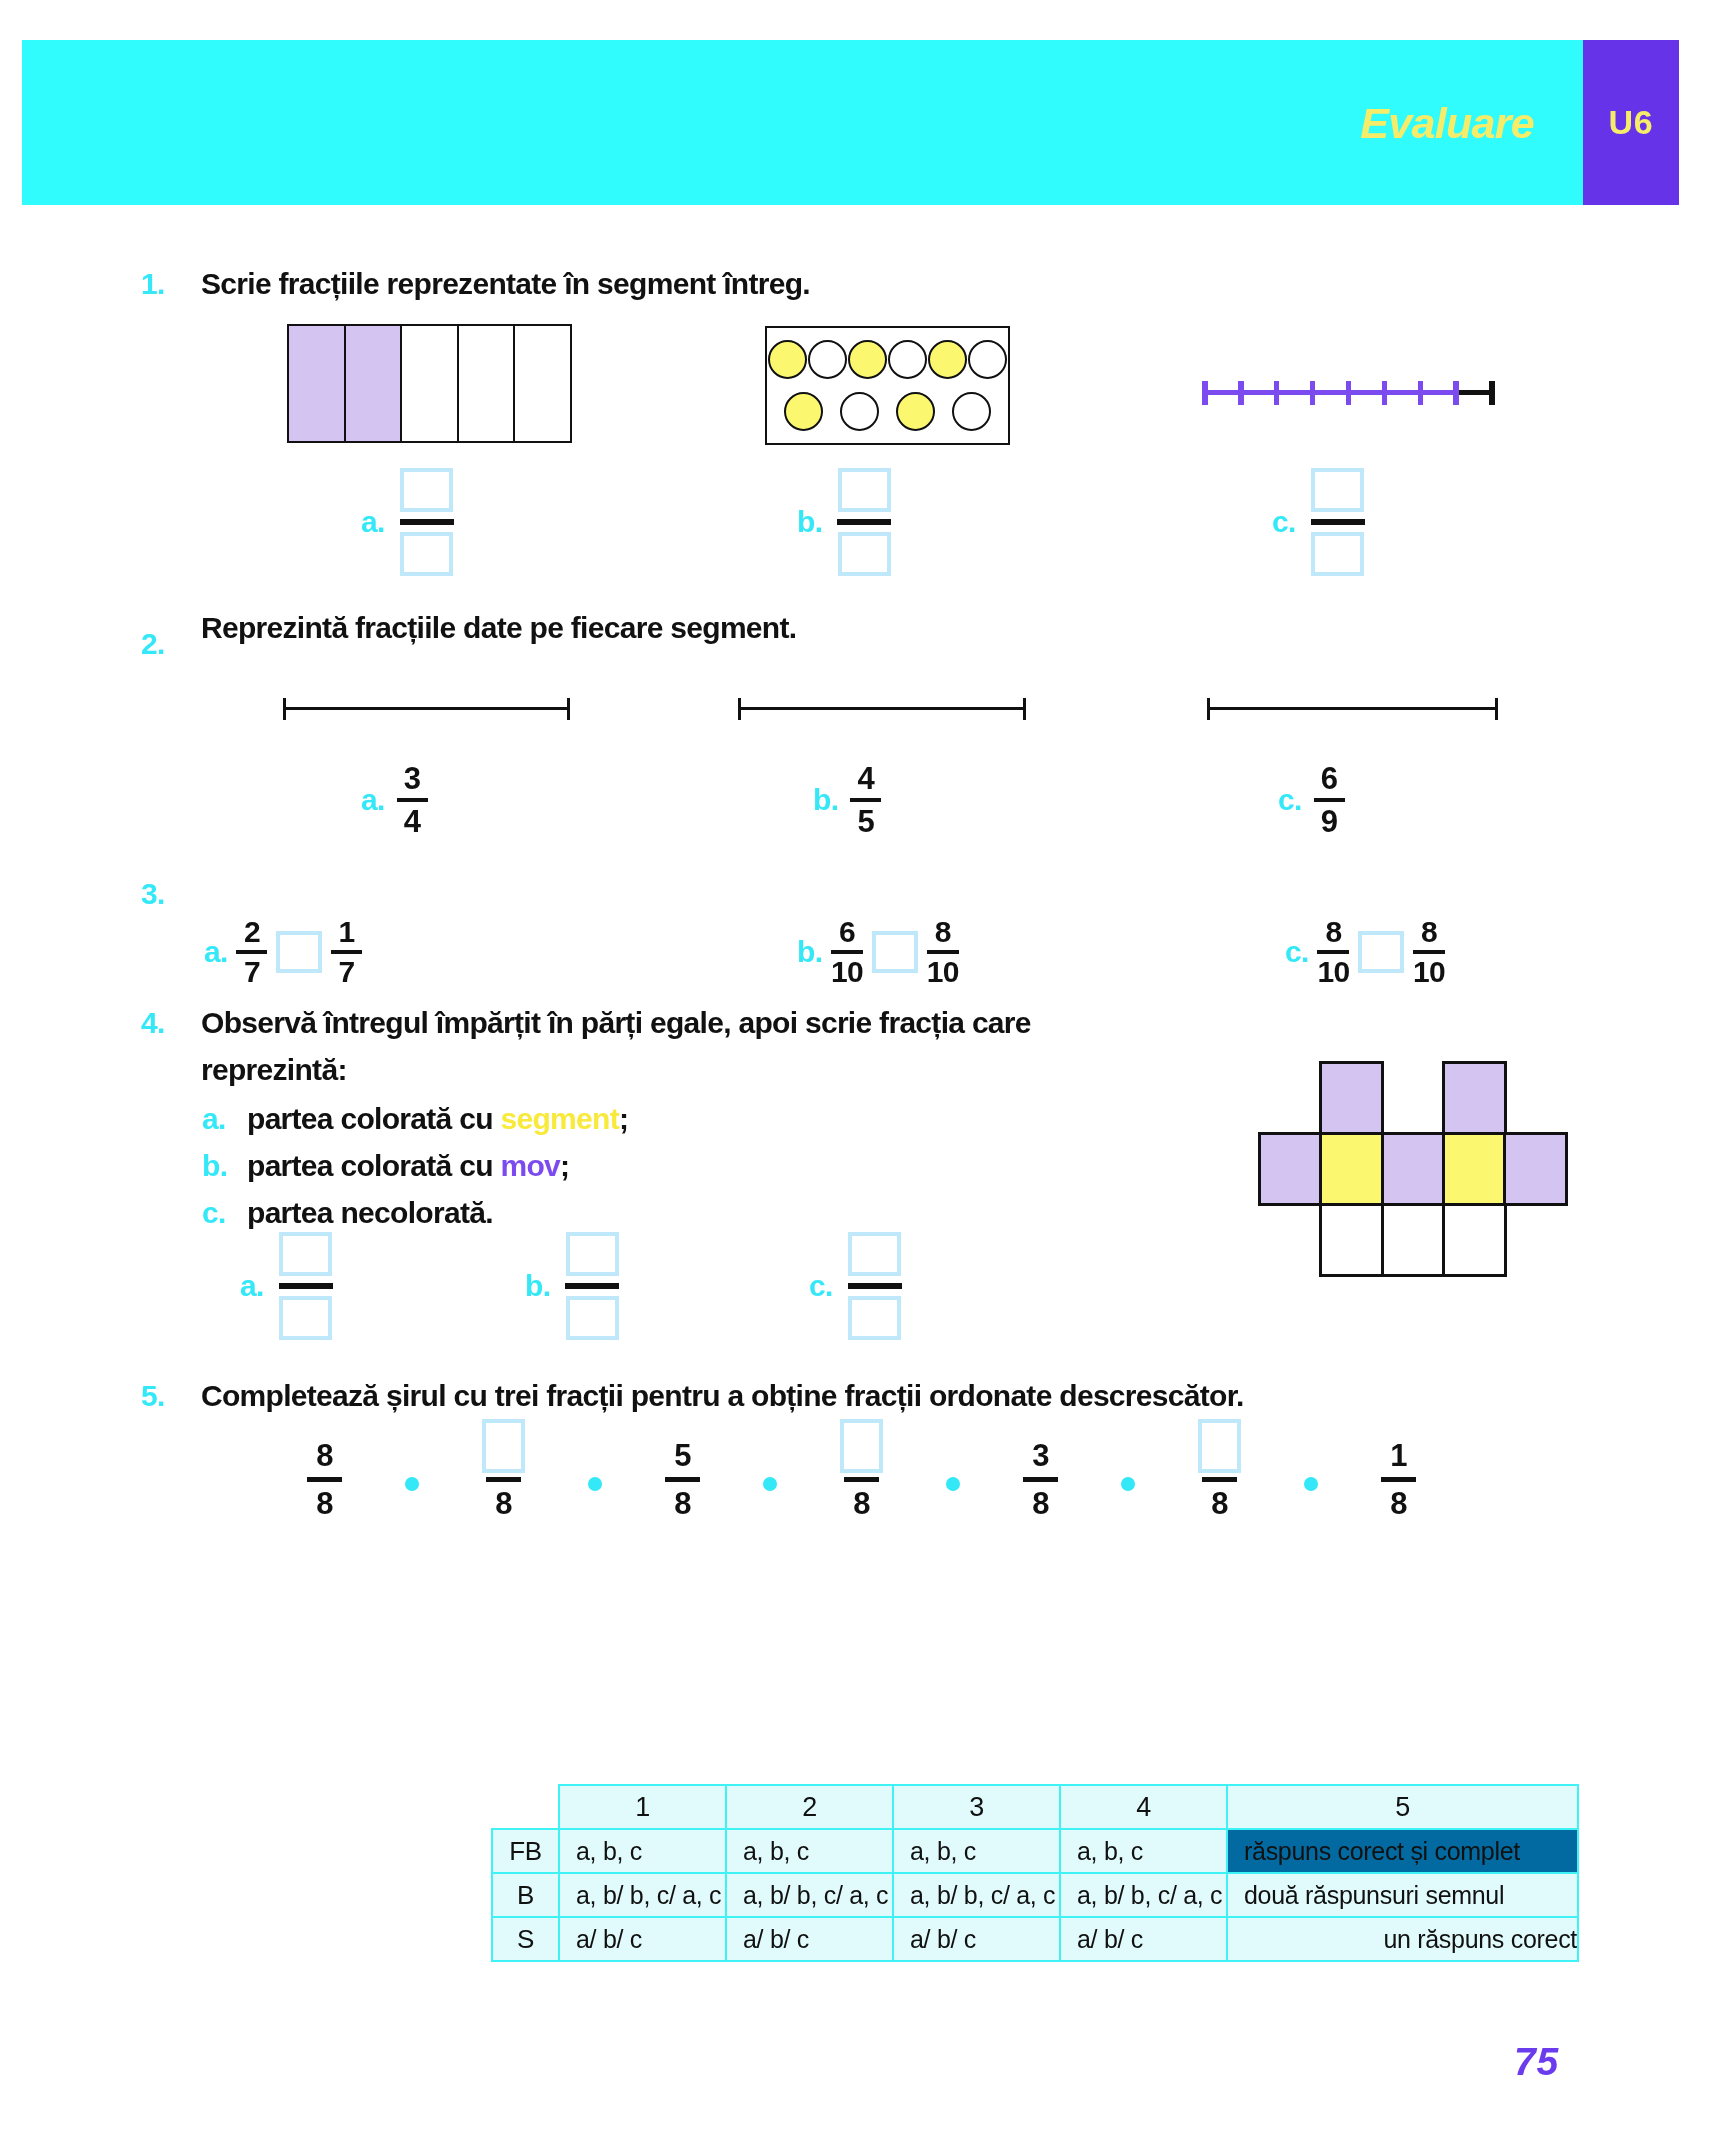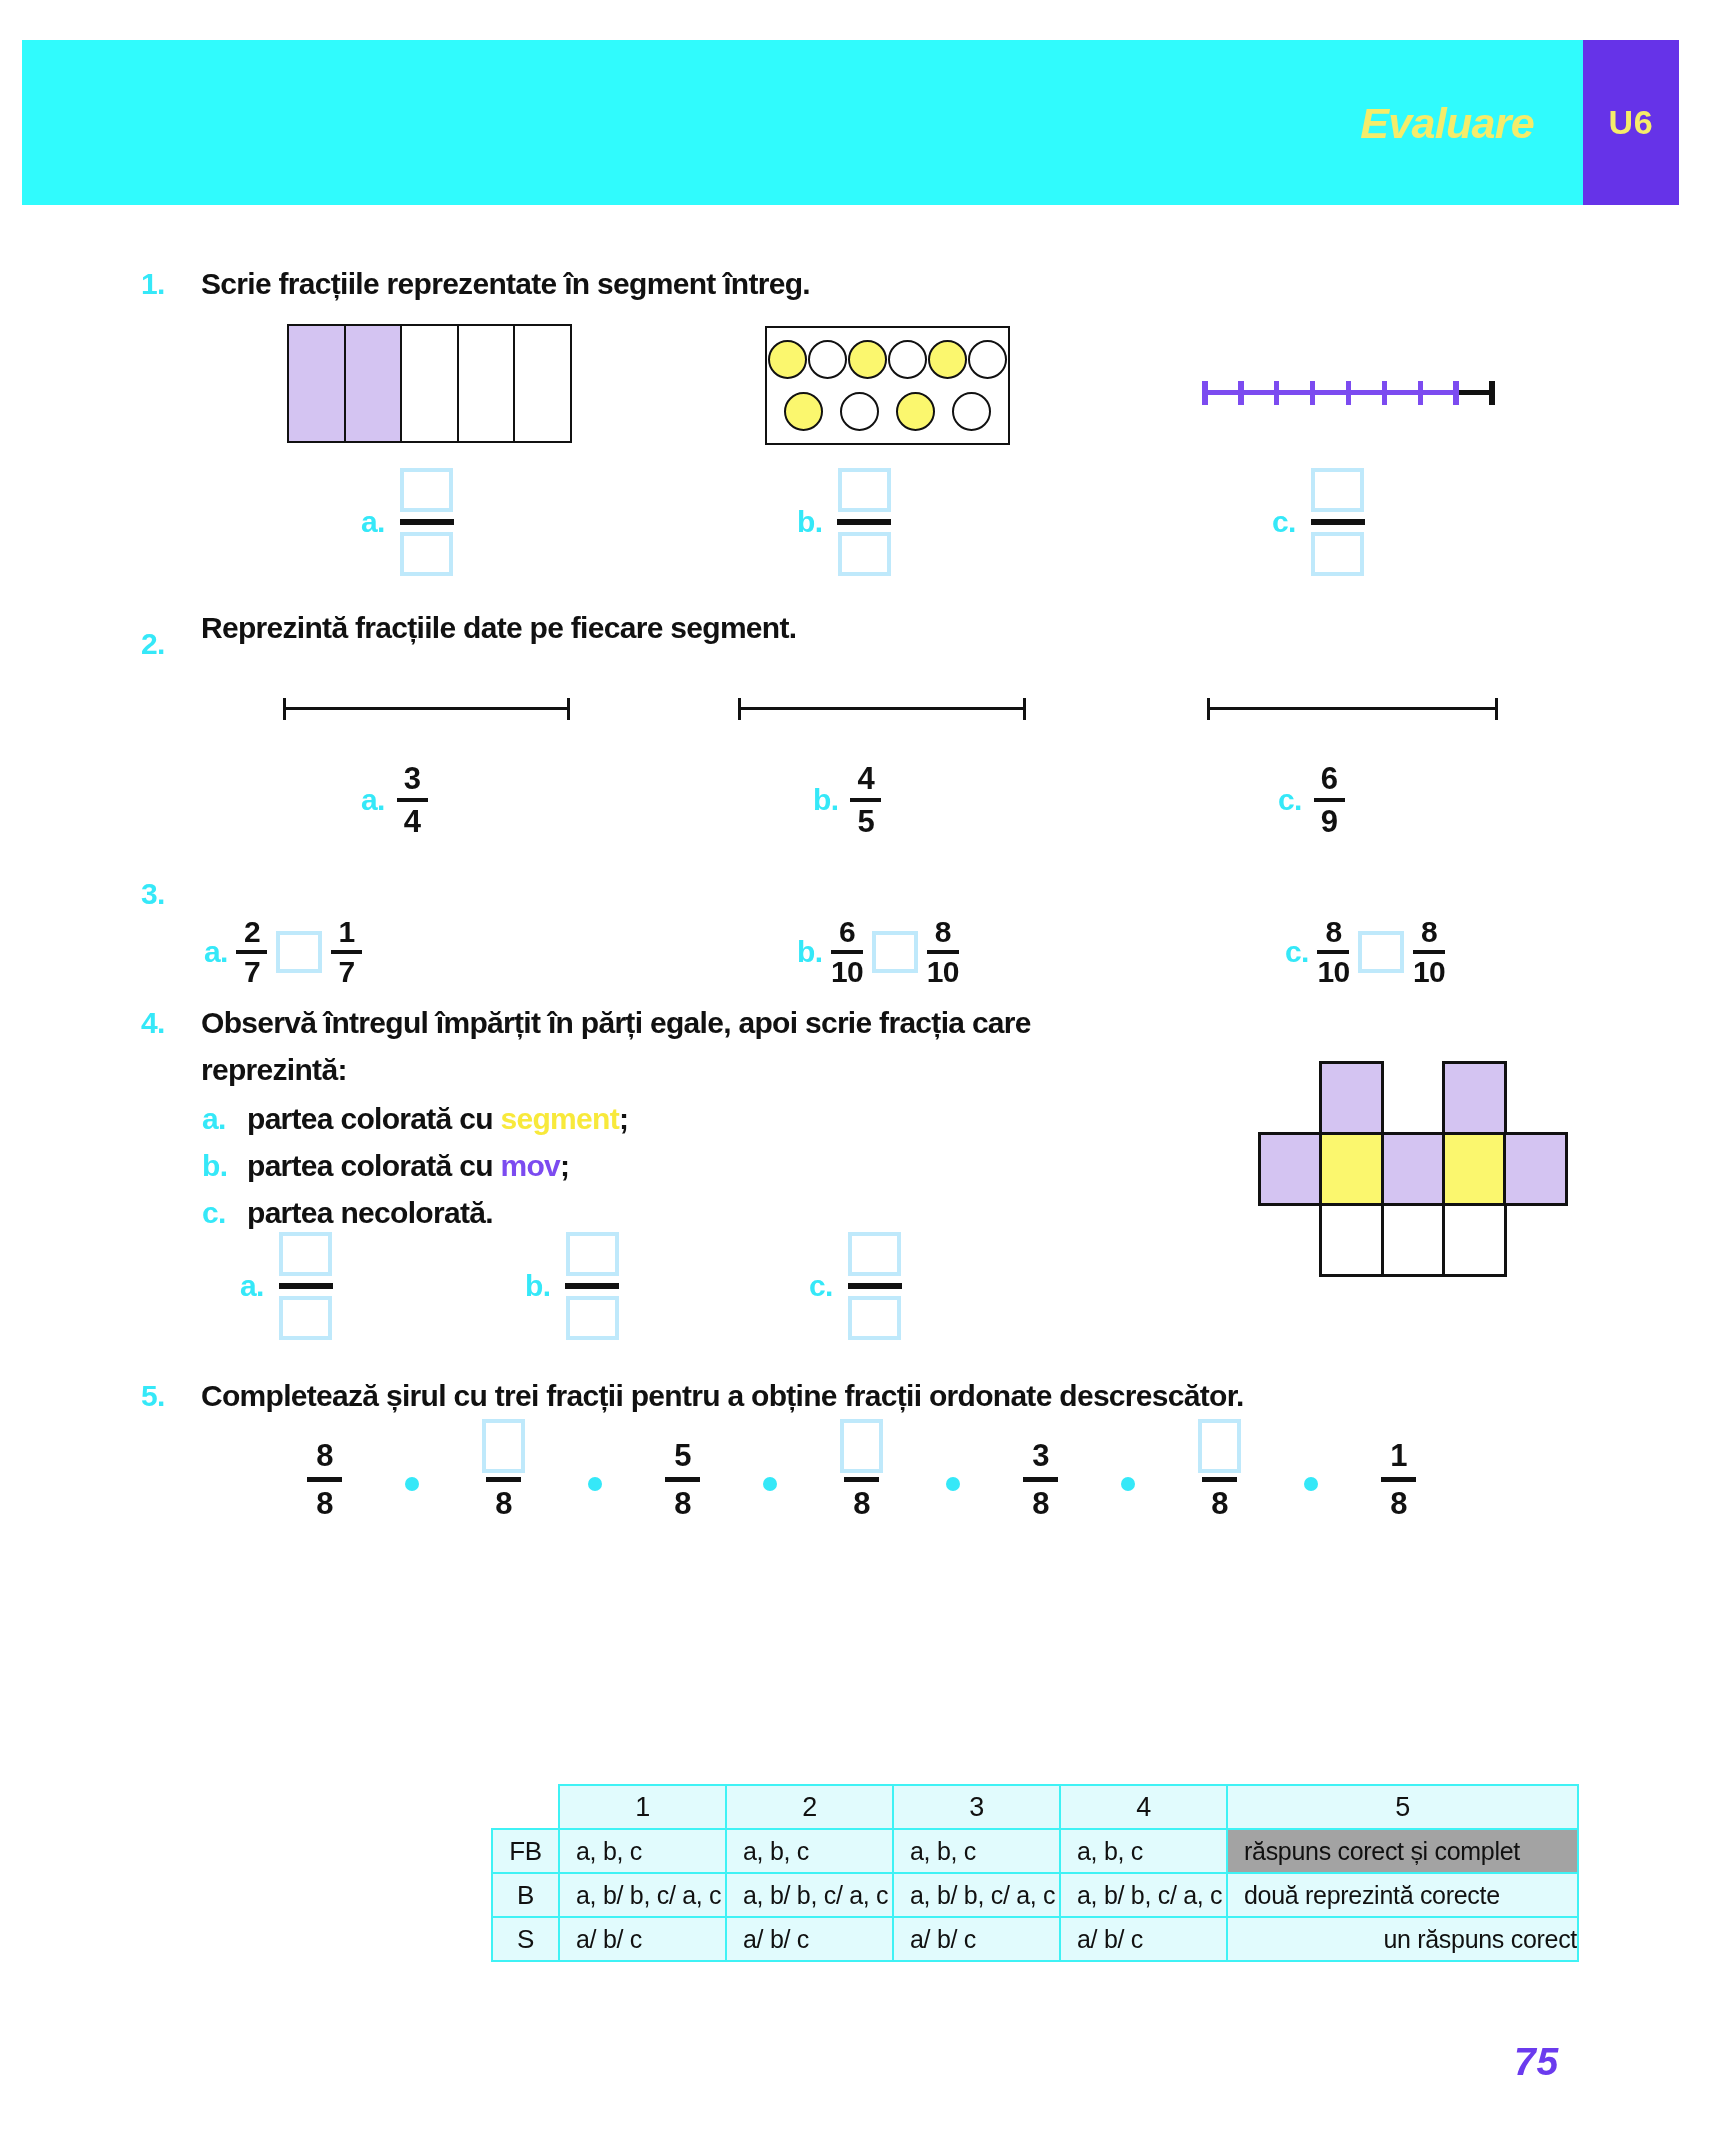--- a/index.html
+++ b/index.html
@@ -349,29 +349,29 @@
           <th class="hdr" style="border-color: rgb(63, 242, 245); background: rgb(225, 251, 253);">5</th>
         </tr>
       </thead>
     <tbody id="score-body">
         <tr>
           <th class="rowlab" style="border-color: rgb(63, 242, 245); background: rgb(225, 251, 253);">FB</th>
           <td style="border-color: rgb(63, 242, 245); background: rgb(225, 251, 253);">a, b, c</td>
           <td style="border-color: rgb(63, 242, 245); background: rgb(225, 251, 253);">a, b, c</td>
           <td style="border-color: rgb(63, 242, 245); background: rgb(225, 251, 253);">a, b, c</td>
           <td style="border-color: rgb(63, 242, 245); background: rgb(225, 251, 253);">a, b, c</td>
-          <td style="border-color: rgb(63, 242, 245); background: #a3a3a3;">răspuns corect și complet</td>
+          <td style="border-color: rgb(63, 242, 245); background: #0369a1;">răspuns corect și complet</td>
         </tr>
         <tr>
           <th class="rowlab" style="border-color: rgb(63, 242, 245); background: rgb(225, 251, 253);">B</th>
           <td style="border-color: rgb(63, 242, 245); background: rgb(225, 251, 253);">a, b/ b, c/ a, c</td>
           <td style="border-color: rgb(63, 242, 245); background: rgb(225, 251, 253);">a, b/ b, c/ a, c</td>
           <td style="border-color: rgb(63, 242, 245); background: rgb(225, 251, 253);">a, b/ b, c/ a, c</td>
           <td style="border-color: rgb(63, 242, 245); background: rgb(225, 251, 253);">a, b/ b, c/ a, c</td>
-          <td style="border-color: rgb(63, 242, 245); background: rgb(225, 251, 253);">două reprezintă corecte</td>
+          <td style="border-color: rgb(63, 242, 245); background: rgb(225, 251, 253);">două răspunsuri semnul</td>
         </tr>
         <tr>
           <th class="rowlab" style="border-color: rgb(63, 242, 245); background: rgb(225, 251, 253);">S</th>
           <td style="border-color: rgb(63, 242, 245); background: rgb(225, 251, 253);">a/ b/ c</td>
           <td style="border-color: rgb(63, 242, 245); background: rgb(225, 251, 253);">a/ b/ c</td>
           <td style="border-color: rgb(63, 242, 245); background: rgb(225, 251, 253);">a/ b/ c</td>
           <td style="border-color: rgb(63, 242, 245); background: rgb(225, 251, 253);">a/ b/ c</td>
           <td style="border-color: rgb(63, 242, 245); background: rgb(225, 251, 253); text-align: right;">un răspuns corect</td>
         </tr>
       </tbody>

